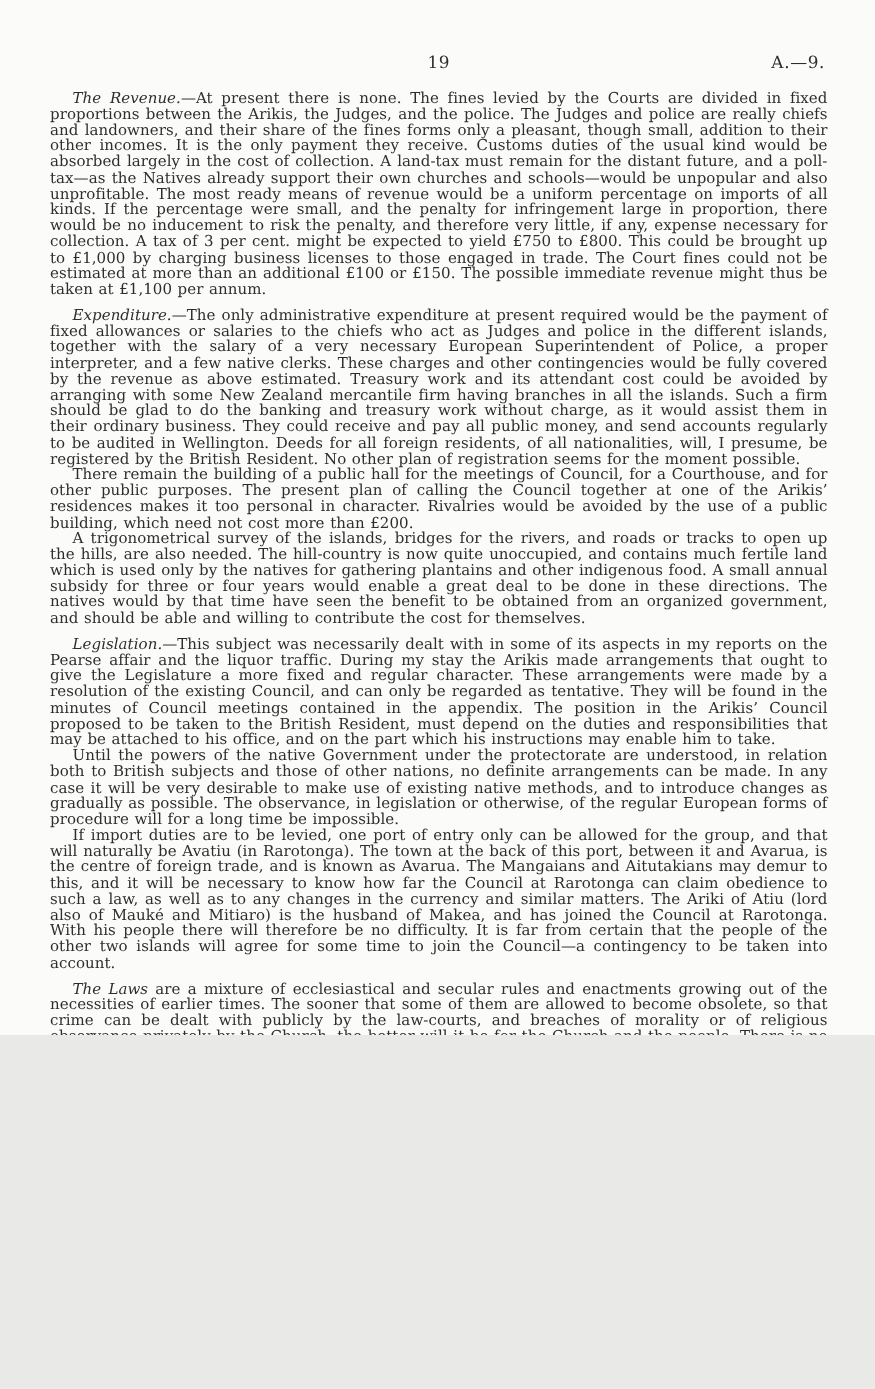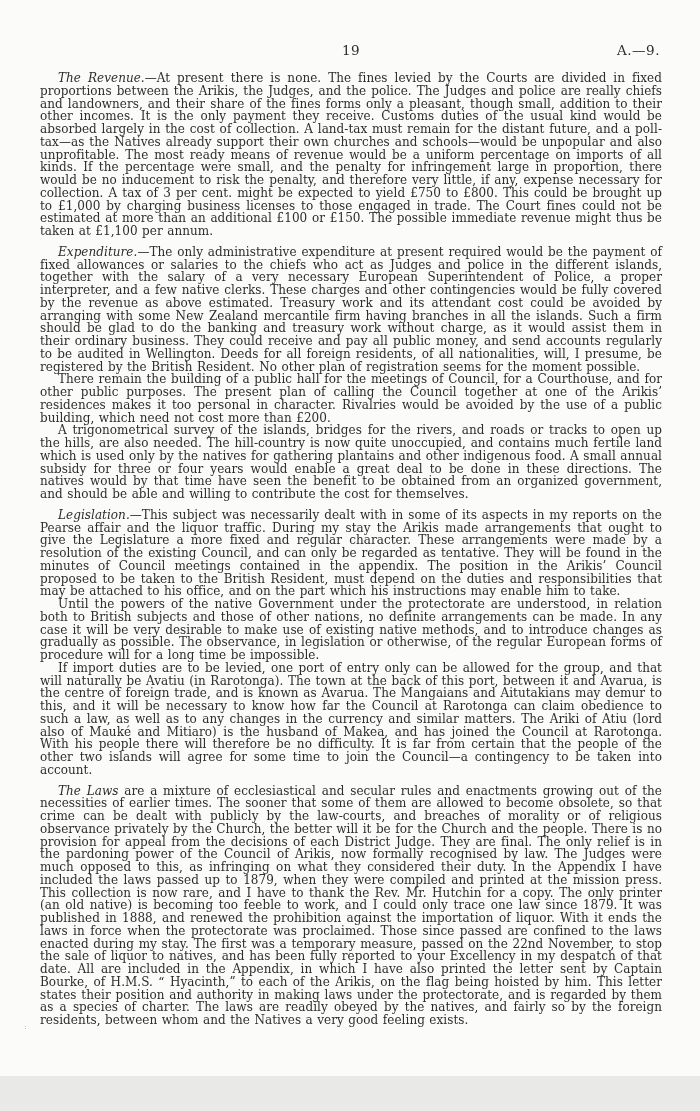--- a/index.html
+++ b/index.html
@@ -3,21 +3,21 @@
 <meta charset="utf-8">
 <style>
   html, body {
     margin: 0;
     padding: 0;
     background: #e9e9e7;
   }
   .page {
     position: relative;
     width: 700px;
-    height: 1076px;
+    height: 828px;
     margin: 0 auto;
     background: #fbfbf9;
     color: #2d2d2d;
     font-family: "DejaVu Serif", "Liberation Serif", serif;
     overflow: hidden;
     box-sizing: border-box;
     padding: 42px 38px 0 40px;
   }
   .header {
     position: relative;

